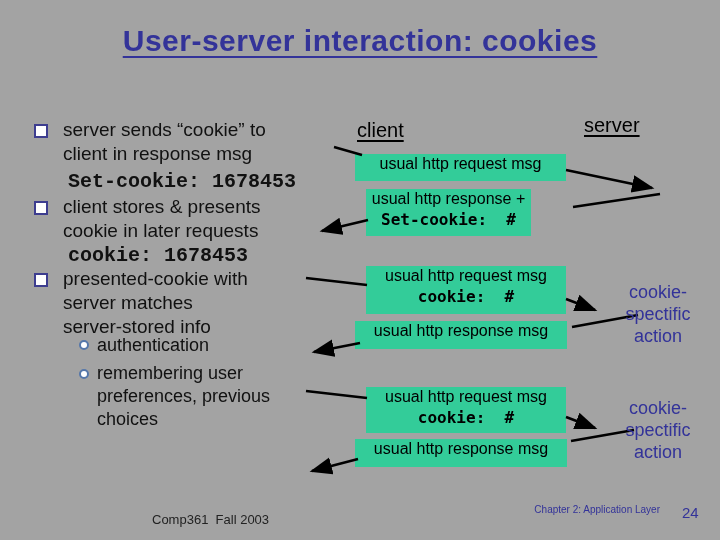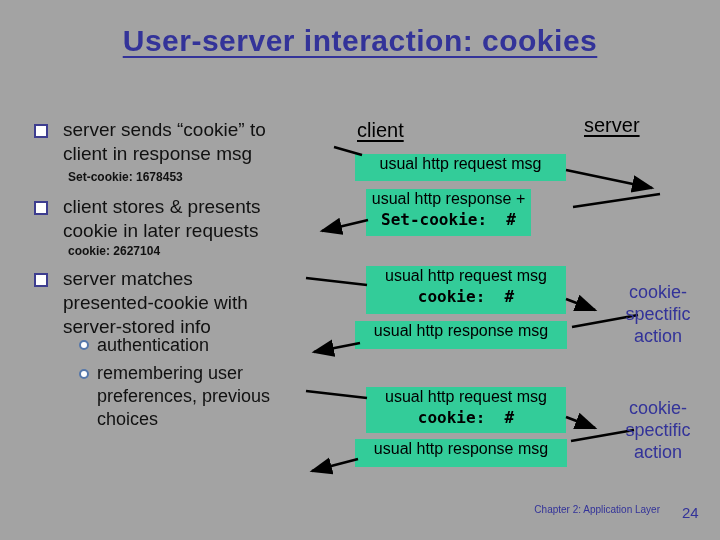--- a/index.html
+++ b/index.html
@@ -15,22 +15,22 @@
     font-size:30px;font-weight:600;letter-spacing:.5px;color:var(--navy);
     text-decoration:underline;text-underline-offset:5px;text-decoration-thickness:2px;
   }
 
   
   .sq{position:absolute;width:14px;height:14px;border:2px solid var(--bullet_square);background:#fff;}
   .circ{position:absolute;width:10px;height:10px;border:2px solid var(--bullet_circle);border-radius:50%;background:#fff;}
   .btext{position:absolute;color:var(--ink);font-size:19px;line-height:24px;width:265px;}
   .btext span{display:block;}
   .code{
-    position:absolute;font-family:Liberation Sans, sans-serif;
-    font-weight:bold;font-size:12px;color:var(--ink);white-space:pre;
+    position:absolute;font-family:Liberation Mono, monospace;
+    font-weight:bold;font-size:20px;color:var(--ink);white-space:pre;
   }
   .subtext{position:absolute;color:var(--ink);font-size:18px;line-height:23px;width:210px;}
   .subtext span{display:block;}
 
   
   .dg-label{
     position:absolute;font-size:20px;color:#000;
     text-decoration:underline;text-underline-offset:3px;text-decoration-thickness:1.5px;
   }
   .client{left:309px;top:119px;margin-left:48px;}
@@ -73,26 +73,26 @@
     <span>server sends “cookie” to</span>
     <span>client in response msg</span>
   </div>
   <div class="code" style="left:68px;top:170px;">Set-cookie: 1678453</div>
 
   <span class="sq" style="left:34px;top:201px;"></span>
   <div class="btext" style="left:63px;top:195px;">
     <span>client stores &amp; presents</span>
     <span>cookie in later requests</span>
   </div>
-  <div class="code" style="left:68px;top:244px;">cookie: 2627104</div>
+  <div class="code" style="left:68px;top:244px;">cookie: 1678453</div>
 
   <span class="sq" style="left:34px;top:273px;"></span>
   <div class="btext" style="left:63px;top:267px;">
+    <span>presented-cookie with</span>
     <span>server matches</span>
-    <span>presented-cookie with</span>
     <span>server-stored info</span>
   </div>
 
   <span class="circ" style="left:79px;top:340px;"></span>
   <div class="subtext" style="left:97px;top:334px;">
     <span>authentication</span>
   </div>
   <span class="circ" style="left:79px;top:369px;"></span>
   <div class="subtext" style="left:97px;top:362px;">
     <span>remembering user</span>
@@ -149,16 +149,17 @@
     <span>cookie-</span>
     <span>spectific</span>
     <span>action</span>
   </div>
   <div class="note n2">
     <span>cookie-</span>
     <span>spectific</span>
     <span>action</span>
   </div>
 
+  <div class="course">Comp361  Fall 2003</div>
   <div class="chapter">Chapter 2: Application Layer</div>
   <div class="pagenum">24</div>
 
 </div>
 
 </body></html>

